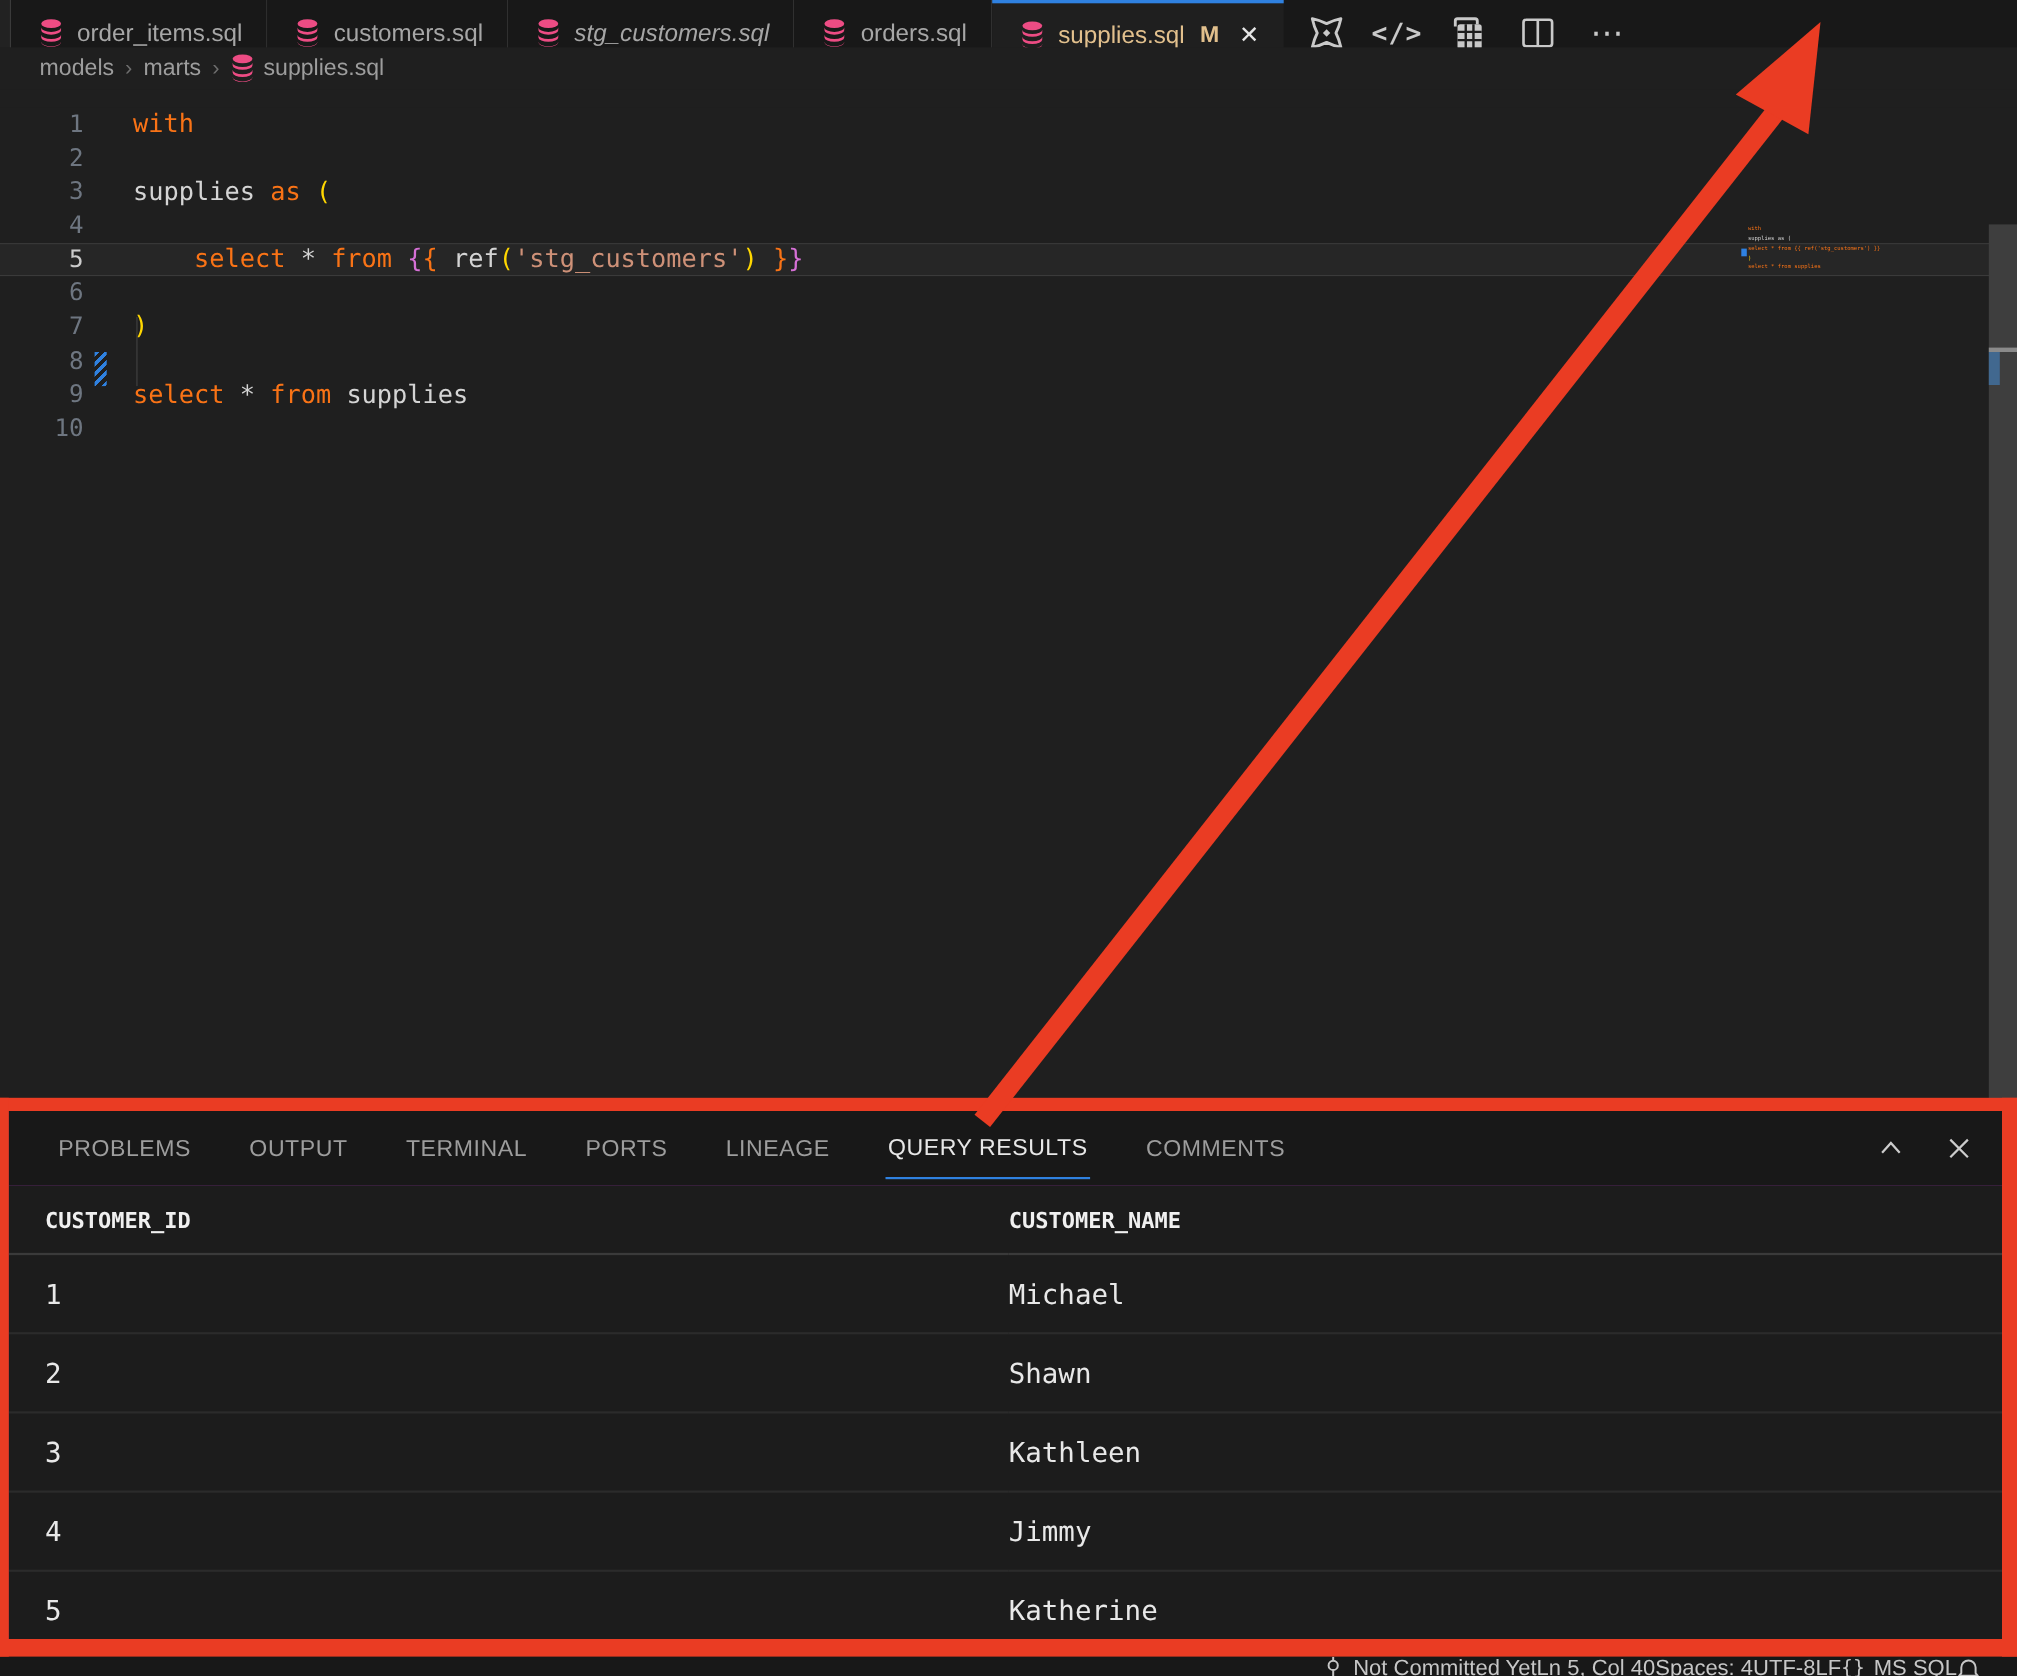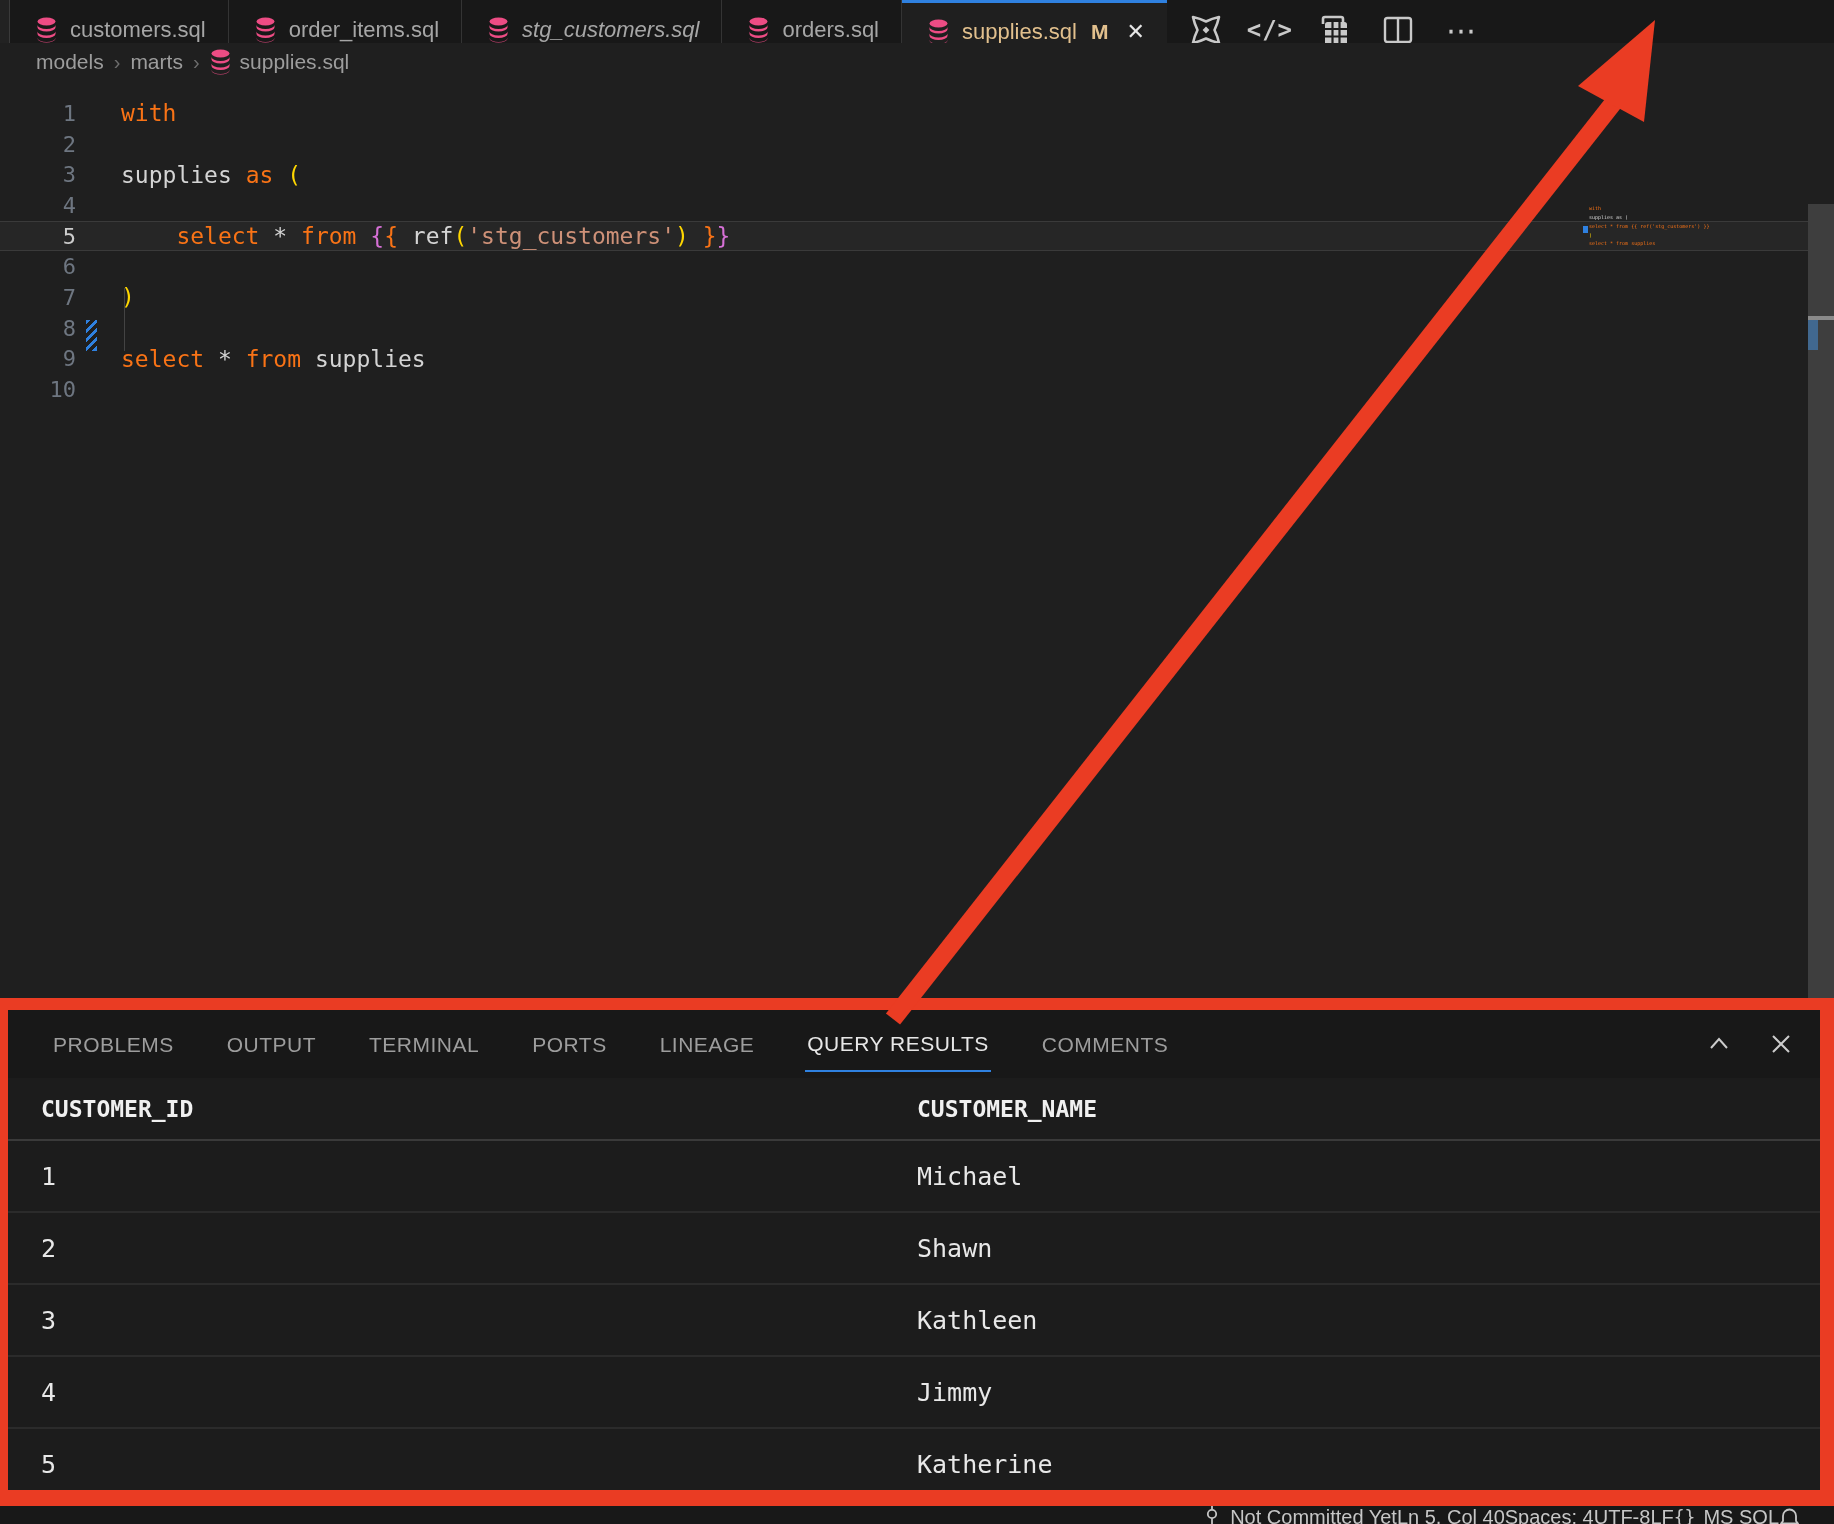--- a/index.html
+++ b/index.html
@@ -65,21 +65,21 @@
                 padding-left:43px; gap:49px; background:#181818; }
   .ptab { font-size:21px; letter-spacing:0.5px; color:#9d9d9d; cursor:pointer;
           padding:16px 2px 14px 2px; white-space:nowrap; }
   .ptab.active { color:#e7e7e7; border-bottom:2px solid #2f81e0; }
   .panel-actions { position:absolute; right:26px; top:0; height:68px; display:flex;
                    align-items:center; gap:36px; color:#cccccc; }
   .panel-actions .pa { width:26px; height:26px; display:flex; align-items:center;
                        justify-content:center; cursor:pointer; font-size:22px; }
   .results { background:#1c1c1c; height:412px; }
   .rtable { width:100%; border-collapse:collapse; font-family:"DejaVu Sans Mono", monospace; }
-  .rtable th { text-align:left; font-size:23px; font-weight:bold; color:#f0f0f0;
+  .rtable th { text-align:left; font-size:20px; font-weight:bold; color:#f0f0f0;
                height:62px; border-bottom:2px solid #3a3a3a; }
   .rtable td { font-size:25px; color:#e8e8e8; height:72px; border-bottom:2px solid #2b2b2b; }
   .rtable th:first-child, .rtable td:first-child { padding-left:33px; width:909px; }
 
   
   .statusbar { position:absolute; left:0; top:1506px; width:1834px; height:18px;
                background:#181818; display:flex; justify-content:flex-end; align-items:flex-start;
                padding-right:34px; overflow:hidden; font-size:20px; color:#c6c6c6; }
   .sb-item { display:flex; align-items:center; gap:8px; white-space:nowrap; cursor:pointer;
              line-height:22px; }
@@ -99,30 +99,30 @@
   <div class="tabbar">
     <div class="tab-edge"></div>
     <div id="tabs" style="display:flex;">
         <div class="tab">
           <svg class="db-ic" width="21" height="26" viewBox="0 0 21 26">
     <ellipse cx="10.5" cy="4.5" rx="9" ry="4" fill="#ed4c84"></ellipse>
     <path d="M1.5 8 a9 4 0 0 0 18 0 v2.5 a9 4 0 0 1 -18 0 z" fill="#ed4c84"></path>
     <path d="M1.5 14.5 a9 4 0 0 0 18 0 v2.5 a9 4 0 0 1 -18 0 z" fill="#ed4c84"></path>
     <path d="M1.5 21 a9 4 0 0 0 18 0 v0.5 a9 4 0 0 1 -18 0 z" fill="#ed4c84"></path>
   </svg>
+          <span class="tab-label">order_items.sql</span>
+        </div>
+        <div class="tab">
+          <svg class="db-ic" width="21" height="26" viewBox="0 0 21 26">
+    <ellipse cx="10.5" cy="4.5" rx="9" ry="4" fill="#ed4c84"></ellipse>
+    <path d="M1.5 8 a9 4 0 0 0 18 0 v2.5 a9 4 0 0 1 -18 0 z" fill="#ed4c84"></path>
+    <path d="M1.5 14.5 a9 4 0 0 0 18 0 v2.5 a9 4 0 0 1 -18 0 z" fill="#ed4c84"></path>
+    <path d="M1.5 21 a9 4 0 0 0 18 0 v0.5 a9 4 0 0 1 -18 0 z" fill="#ed4c84"></path>
+  </svg>
           <span class="tab-label">customers.sql</span>
-        </div>
-        <div class="tab">
-          <svg class="db-ic" width="21" height="26" viewBox="0 0 21 26">
-    <ellipse cx="10.5" cy="4.5" rx="9" ry="4" fill="#ed4c84"></ellipse>
-    <path d="M1.5 8 a9 4 0 0 0 18 0 v2.5 a9 4 0 0 1 -18 0 z" fill="#ed4c84"></path>
-    <path d="M1.5 14.5 a9 4 0 0 0 18 0 v2.5 a9 4 0 0 1 -18 0 z" fill="#ed4c84"></path>
-    <path d="M1.5 21 a9 4 0 0 0 18 0 v0.5 a9 4 0 0 1 -18 0 z" fill="#ed4c84"></path>
-  </svg>
-          <span class="tab-label">order_items.sql</span>
         </div>
         <div class="tab italic">
           <svg class="db-ic" width="21" height="26" viewBox="0 0 21 26">
     <ellipse cx="10.5" cy="4.5" rx="9" ry="4" fill="#ed4c84"></ellipse>
     <path d="M1.5 8 a9 4 0 0 0 18 0 v2.5 a9 4 0 0 1 -18 0 z" fill="#ed4c84"></path>
     <path d="M1.5 14.5 a9 4 0 0 0 18 0 v2.5 a9 4 0 0 1 -18 0 z" fill="#ed4c84"></path>
     <path d="M1.5 21 a9 4 0 0 0 18 0 v0.5 a9 4 0 0 1 -18 0 z" fill="#ed4c84"></path>
   </svg>
           <span class="tab-label">stg_customers.sql</span>
         </div>

